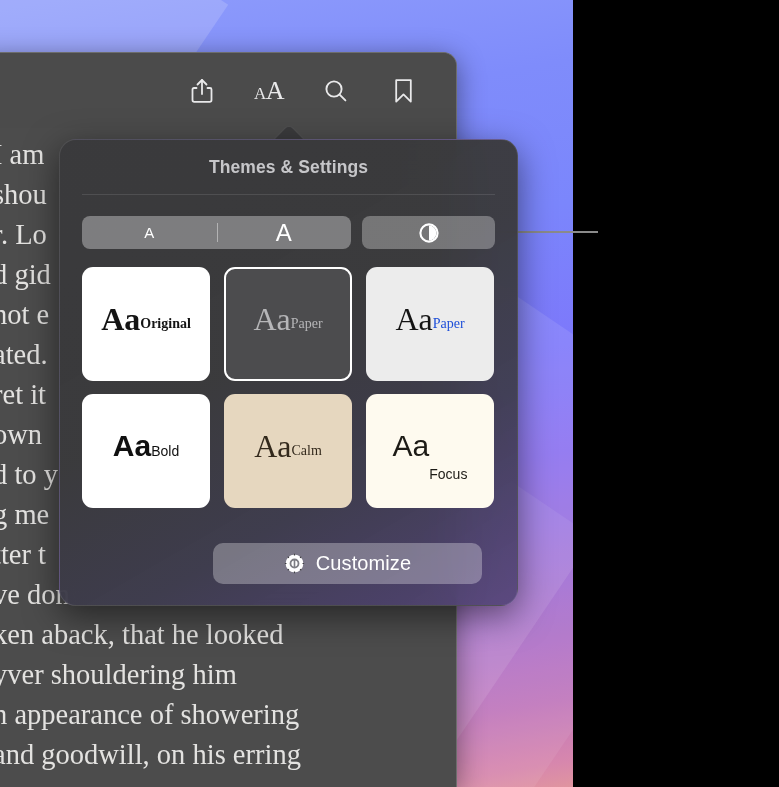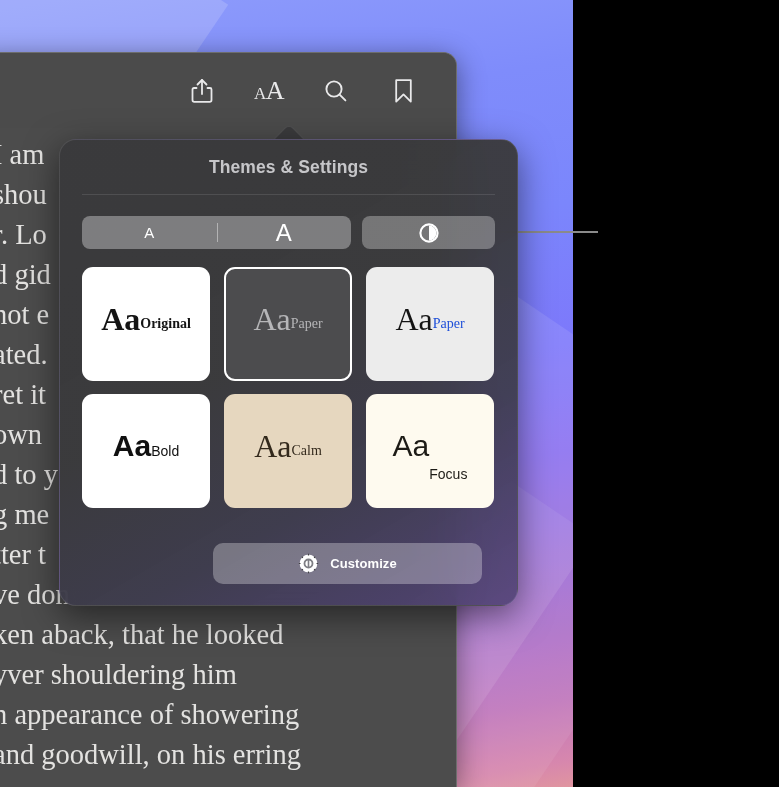--- a/index.html
+++ b/index.html
@@ -284,22 +284,22 @@
     height: 41px;
     border-radius: 10px;
     background: rgba(255,255,255,0.30);
     display: flex;
     align-items: center;
     justify-content: center;
     gap: 11px;
     cursor: pointer;
   }
   #customize-label {
-    font-size: 13px;
-    font-weight: bold;
+    font-size: 20px;
+    font-weight: normal;
     color: #ffffff;
     letter-spacing: 0.1px;
   }
 </style>
 </head>
 <body>
 
 <div id="desktop">
   <div class="wall-band" id="band-a"></div>
   <div class="wall-band" id="band-b"></div>

